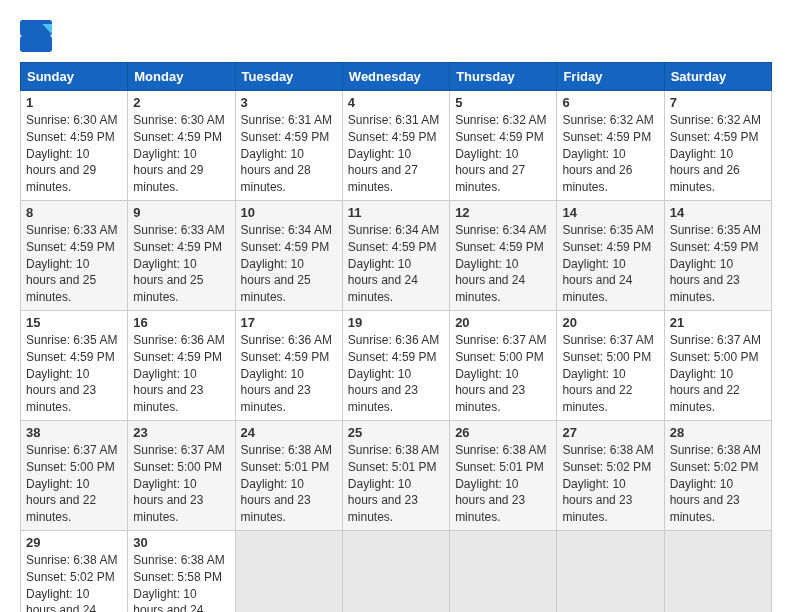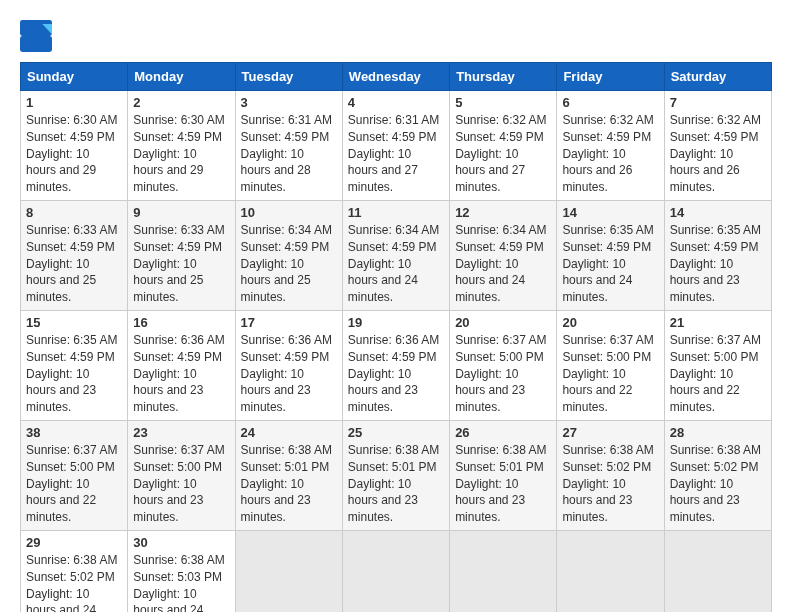--- a/index.html
+++ b/index.html
@@ -362,21 +362,21 @@
         <div class="day-info">
           <span>Sunrise: 6:38 AM</span><br>
           <span>Sunset: 5:02 PM</span><br>
           <span>Daylight: 10 hours and 24 minutes.</span>
         </div>
       </td>
         <td>
         <span class="day-number">30</span>
         <div class="day-info">
           <span>Sunrise: 6:38 AM</span><br>
-          <span>Sunset: 5:03 PM</span><br>
+          <span>Sunset: 5:58 PM</span><br>
           <span>Daylight: 10 hours and 24 minutes.</span>
         </div>
       </td>
         <td class="empty-cell"></td>
         <td class="empty-cell"></td>
         <td class="empty-cell"></td>
         <td class="empty-cell"></td>
         <td class="empty-cell"></td>
       </tr>
     </tbody>

